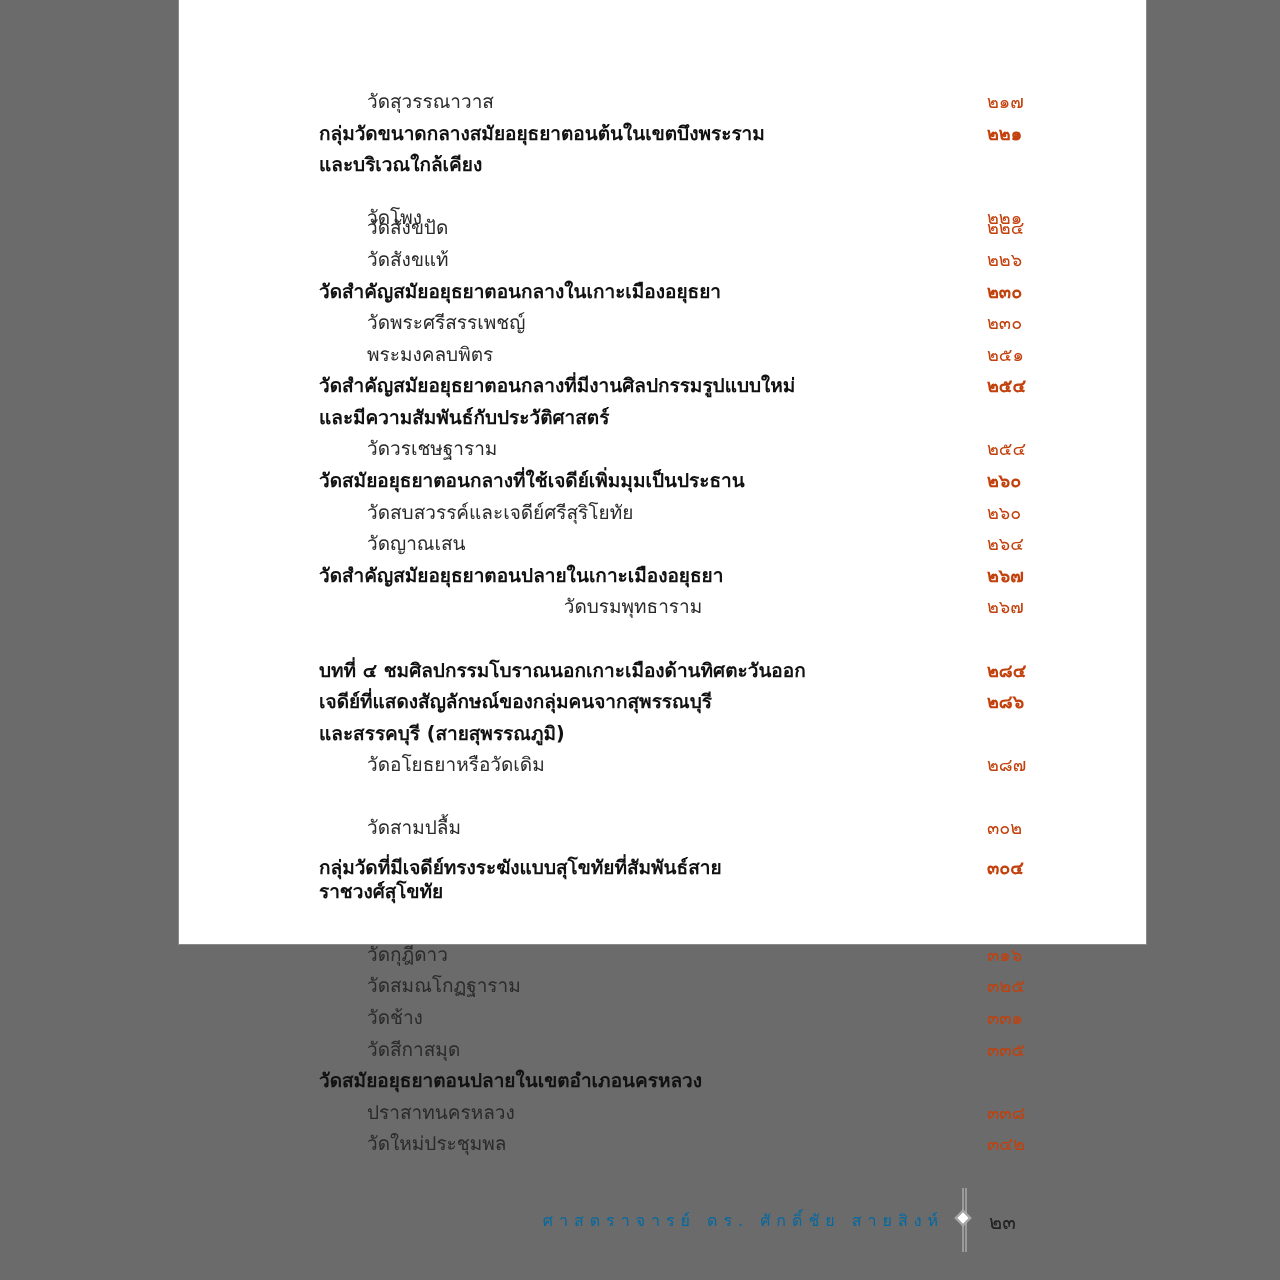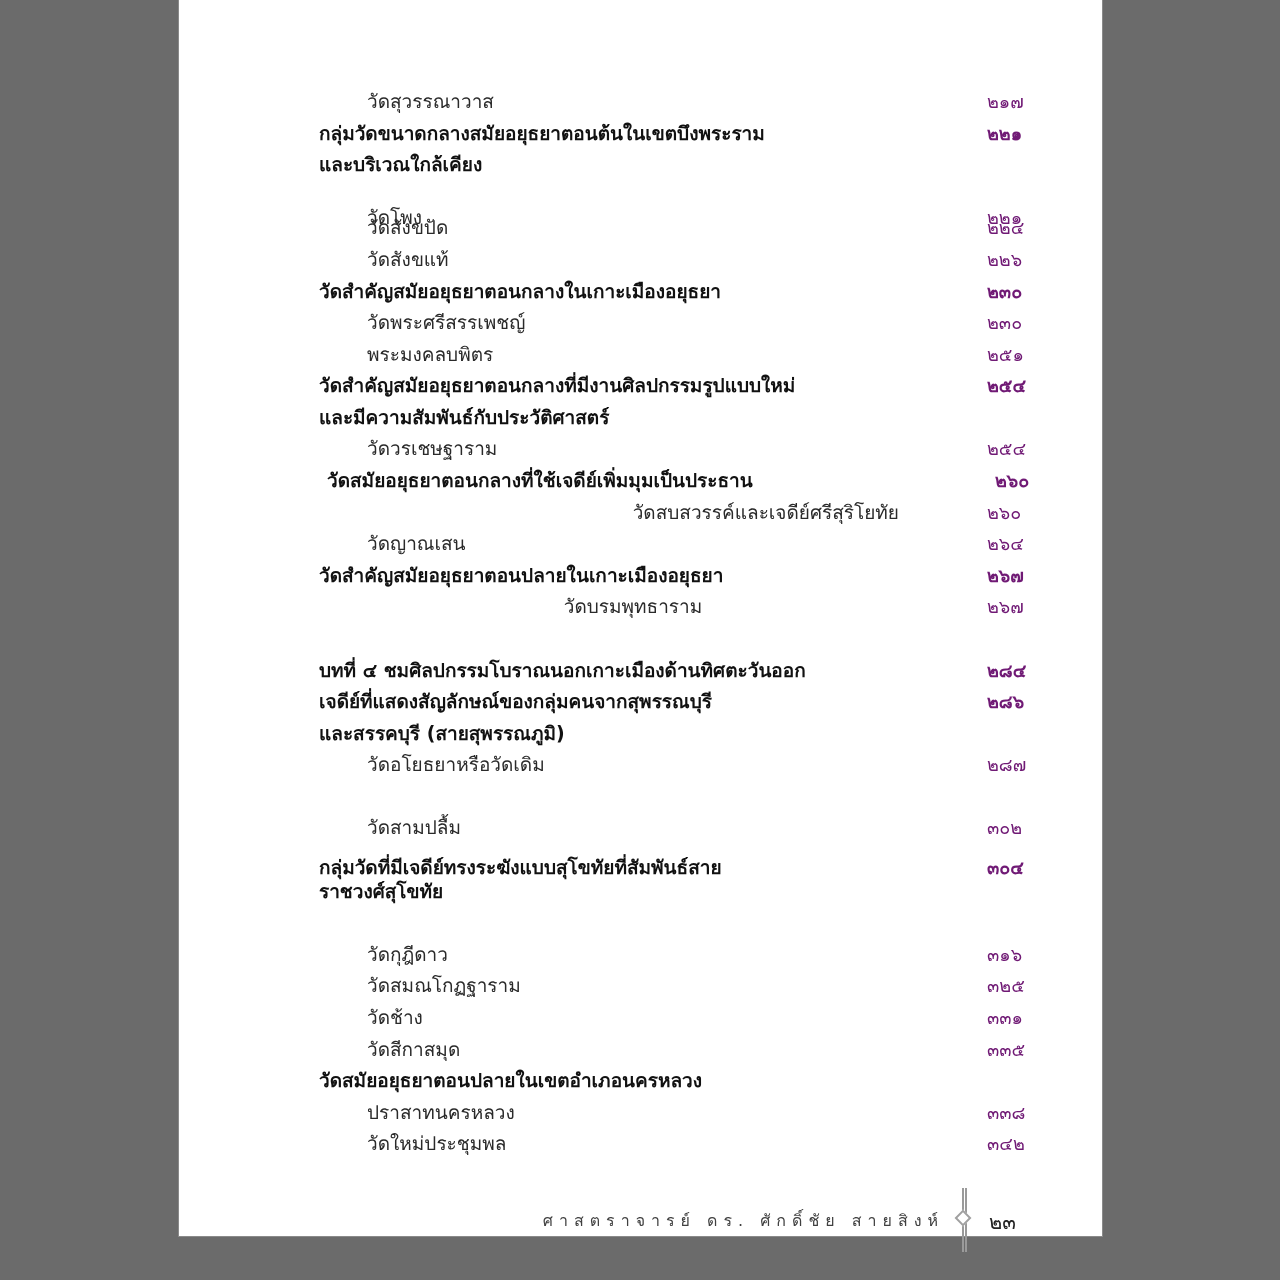--- a/index.html
+++ b/index.html
@@ -12,23 +12,24 @@
       background: #6b6b6b;
       position: relative;
       overflow: hidden;
       font-family: "DejaVu Sans", sans-serif;
     }
     .page {
       position: absolute;
       left: 179px;
       top: 0;
       width: 923px;
-      height: 1236px;
+      height: 944px;
       background: #ffffff;
       box-shadow: 0 0 0 1px #8a8a8a;
+      padding-left: 44px;
     }
     .toc {
       position: absolute;
       left: 0;
       top: 0;
       width: 100%;
       height: 100%;
     }
     .toc-line {
       position: absolute;
@@ -50,40 +51,40 @@
       color: #2a2a2a;
     }
     .toc-title {
       display: inline-block;
     }
     .toc-page {
       position: absolute;
       left: 668px;
       top: 0;
       font-size: 18px;
-      color: #701a75;
+      color: #c2410c;
       font-weight: normal;
     }
     .toc-line.heading .toc-page {
       font-weight: bold;
     }
     .footer {
       position: absolute;
       top: 1188px;
       left: 460px;
       height: 64px;
       width: 440px;
     }
     .footer-author {
       position: absolute;
       right: 135px;
       top: 20px;
       font-size: 16px;
       letter-spacing: 6px;
-      color: #404040;
+      color: #0369a1;
       white-space: nowrap;
     }
     .footer-ornament {
       position: absolute;
       left: 313px;
       top: 0;
       width: 26px;
       height: 64px;
     }
     .footer-ornament .bar {
@@ -125,22 +126,22 @@
       <div class="toc-line heading" style="top: 149px;"><span class="toc-title">และบริเวณใกล้เคียง</span><span class="toc-page"></span></div>
       <div class="toc-line sub" style="top: 192px; margin-top: 10px;"><span class="toc-title">วัดโพง</span><span class="toc-page">๒๒๑</span></div>
       <div class="toc-line sub" style="top: 212px;"><span class="toc-title">วัดสังขปัด</span><span class="toc-page">๒๒๔</span></div>
       <div class="toc-line sub" style="top: 244px;"><span class="toc-title">วัดสังขแท้</span><span class="toc-page">๒๒๖</span></div>
       <div class="toc-line heading" style="top: 276px;"><span class="toc-title">วัดสำคัญสมัยอยุธยาตอนกลางในเกาะเมืองอยุธยา</span><span class="toc-page">๒๓๐</span></div>
       <div class="toc-line sub" style="top: 307px;"><span class="toc-title">วัดพระศรีสรรเพชญ์</span><span class="toc-page">๒๓๐</span></div>
       <div class="toc-line sub" style="top: 339px;"><span class="toc-title">พระมงคลบพิตร</span><span class="toc-page">๒๕๑</span></div>
       <div class="toc-line heading" style="top: 370px;"><span class="toc-title">วัดสำคัญสมัยอยุธยาตอนกลางที่มีงานศิลปกรรมรูปแบบใหม่</span><span class="toc-page">๒๕๔</span></div>
       <div class="toc-line heading" style="top: 402px;"><span class="toc-title">และมีความสัมพันธ์กับประวัติศาสตร์</span><span class="toc-page"></span></div>
       <div class="toc-line sub" style="top: 433px;"><span class="toc-title">วัดวรเชษฐาราม</span><span class="toc-page">๒๕๔</span></div>
-      <div class="toc-line heading" style="top: 465px; margin-left: 8px;"><span class="toc-title">วัดสมัยอยุธยาตอนกลางที่ใช้เจดีย์เพิ่มมุมเป็นประธาน</span><span class="toc-page">๒๖๐</span></div>
-      <div class="toc-line sub" style="top: 497px; text-align: right;"><span class="toc-title">วัดสบสวรรค์และเจดีย์ศรีสุริโยทัย</span><span class="toc-page">๒๖๐</span></div>
+      <div class="toc-line heading" style="top: 465px;"><span class="toc-title">วัดสมัยอยุธยาตอนกลางที่ใช้เจดีย์เพิ่มมุมเป็นประธาน</span><span class="toc-page">๒๖๐</span></div>
+      <div class="toc-line sub" style="top: 497px;"><span class="toc-title">วัดสบสวรรค์และเจดีย์ศรีสุริโยทัย</span><span class="toc-page">๒๖๐</span></div>
       <div class="toc-line sub" style="top: 528px; text-decoration: underline;"><span class="toc-title">วัดญาณเสน</span><span class="toc-page">๒๖๔</span></div>
       <div class="toc-line heading" style="top: 560px;"><span class="toc-title">วัดสำคัญสมัยอยุธยาตอนปลายในเกาะเมืองอยุธยา</span><span class="toc-page">๒๖๗</span></div>
       <div class="toc-line sub" style="top: 591px; text-align: center;"><span class="toc-title">วัดบรมพุทธาราม</span><span class="toc-page">๒๖๗</span></div>
       <div class="toc-line heading" style="top: 655px;"><span class="toc-title">บทที่ ๔ ชมศิลปกรรมโบราณนอกเกาะเมืองด้านทิศตะวันออก</span><span class="toc-page">๒๘๔</span></div>
       <div class="toc-line heading" style="top: 686px;"><span class="toc-title">เจดีย์ที่แสดงสัญลักษณ์ของกลุ่มคนจากสุพรรณบุรี</span><span class="toc-page">๒๘๖</span></div>
       <div class="toc-line heading" style="top: 718px;"><span class="toc-title">และสรรคบุรี (สายสุพรรณภูมิ)</span><span class="toc-page"></span></div>
       <div class="toc-line sub" style="top: 749px;"><span class="toc-title">วัดอโยธยาหรือวัดเดิม</span><span class="toc-page">๒๘๗</span></div>
       <div class="toc-line sub" style="top: 812px;"><span class="toc-title">วัดสามปลื้ม</span><span class="toc-page">๓๐๒</span></div>
       <div class="toc-line heading" style="top: 844px; margin-top: 8px;"><span class="toc-title">กลุ่มวัดที่มีเจดีย์ทรงระฆังแบบสุโขทัยที่สัมพันธ์สาย</span><span class="toc-page">๓๐๔</span></div>
       <div class="toc-line heading" style="top: 876px;"><span class="toc-title">ราชวงศ์สุโขทัย</span><span class="toc-page"></span></div>

